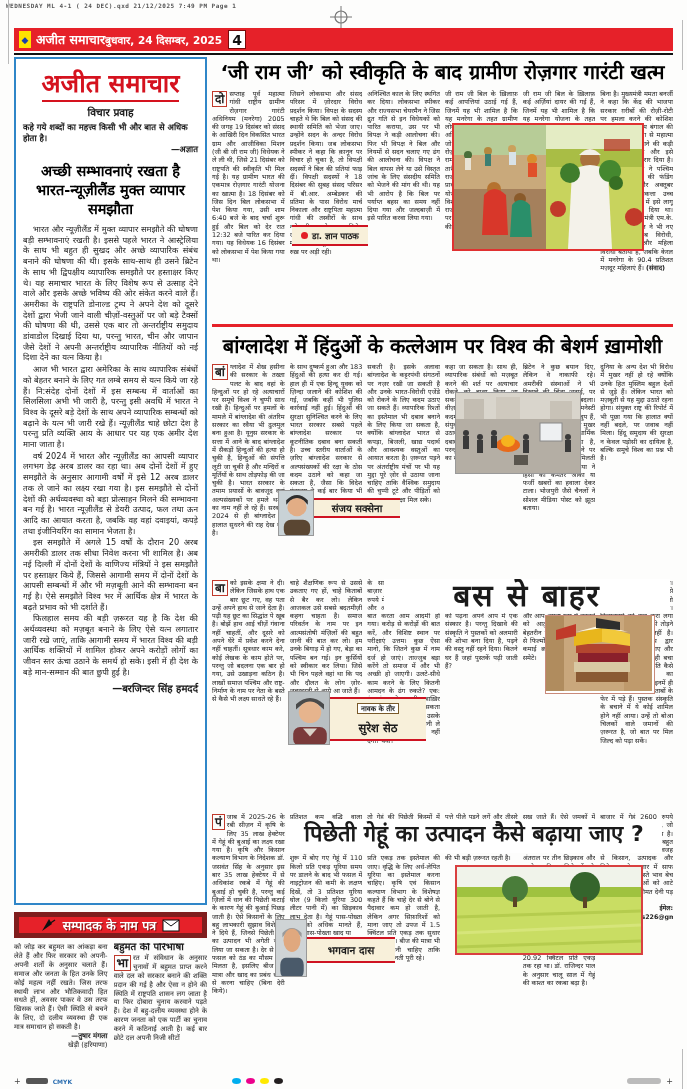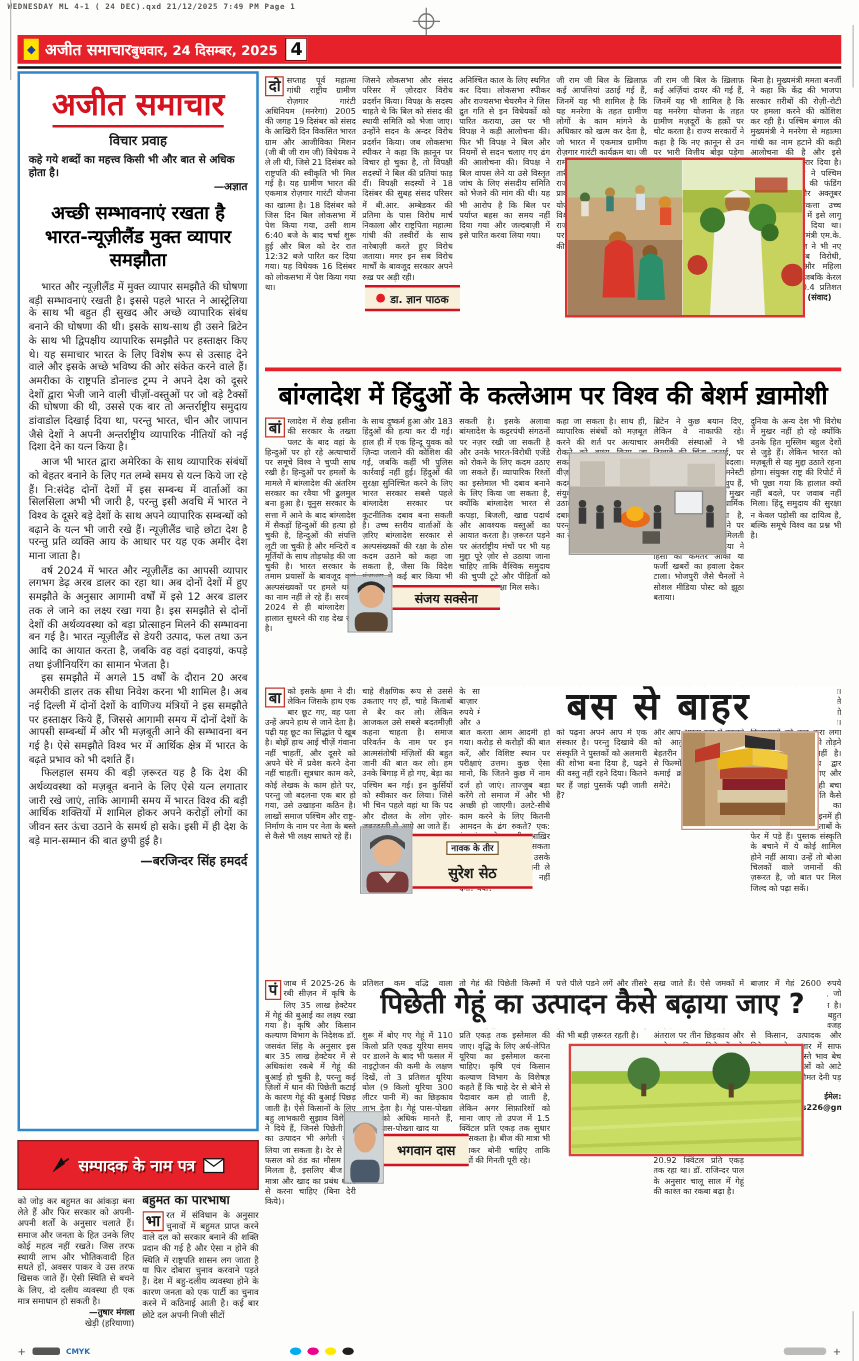--- a/index.html
+++ b/index.html
@@ -36,21 +36,21 @@
   .logo { text-align:center; }
   .logo span { display:inline-block; color:#d5121e; font-size:25px; font-weight:bold; border-bottom:2px solid #d5121e; padding-bottom:1px; white-space:nowrap; }
   .motto { text-align:center; font-weight:bold; font-size:10.5px; margin-top:3px; }
   .quote { font-size:8.4px; font-weight:bold; line-height:11px; margin-top:3px; }
   .quote .qa { display:block; text-align:right; }
   .edhead { text-align:center; font-size:14.5px; font-weight:800; line-height:19px; margin:7px 0 5px; color:#000; }
   .edbody { font-size:8.2px; line-height:10.7px; text-align:justify; }
   .edbody p { text-indent:10px; margin-bottom:1px; }
   .edsig { text-align:right; font-weight:bold; font-size:10px; margin-top:3px; }
 
-  .banner { margin-top:7px; height:40px; background:#e62129; border:1px solid #7f1d1d; display:flex; align-items:center; justify-content:center; gap:6px; position:relative; }
+  .banner { margin-top:7px; height:26px; background:#e62129; border:5px solid #7f1d1d; display:flex; align-items:center; justify-content:center; gap:6px; position:relative; }
   .banner .btxt { color:#fff; font-weight:bold; font-size:12.5px; text-shadow:1px 1px 0 #7a0a0a; }
   .letters { display:flex; gap:6px; margin-top:5px; height:128px; overflow:hidden; }
   .lcol { flex:1; font-size:6.9px; line-height:8.9px; text-align:justify; overflow:hidden; }
   .ltitle { font-size:10px; font-weight:800; margin-bottom:2px; text-align:left; }
   .lsig { display:block; text-align:right; font-weight:bold; }
   .lplace { display:block; text-align:right; }
 
   
   .main { position:absolute; left:212px; top:57px; width:461px; }
   .art { position:relative; }
@@ -141,20 +141,21 @@
         <div class="ltitle">बहुमत की परिभाषा</div>
         <span class="dropcap">भा</span>
         <span>रत में संविधान के अनुसार चुनावों में बहुमत प्राप्त करने वाले दल को सरकार बनाने की शक्ति प्रदान की गई है और ऐसा न होने की स्थिति में राष्ट्रपति शासन लग जाता है या फिर दोबारा चुनाव करवाने पड़ते हैं। देश में बहु-दलीय व्यवस्था होने के कारण जनता को एक पार्टी का चुनाव करने में कठिनाई आती है। कई बार छोटे दल अपनी निजी सीटों</span>
       </div>
     </div>
   </div>
 
   <div class="main">
 
     <div class="art">
+      <div class="headline h1a">‘जी राम जी’ को स्वीकृति के बाद ग्रामीण रोज़गार गारंटी खत्म</div>
       <div class="cols" style="height:230px; margin-top:3px;">
         <div class="col"><span class="dropcap">दो</span><span>सप्ताह पूर्व महात्मा गांधी राष्ट्रीय ग्रामीण रोज़गार गारंटी अधिनियम (मनरेगा) 2005 की जगह 19 दिसंबर को संसद के आखिरी दिन विकसित भारत ग्राम और आजीविका मिशन (जी बी जी राम जी) विधेयक ने ले ली थी, जिसे 21 दिसंबर को राष्ट्रपति की स्वीकृति भी मिल गई है। यह ग्रामीण भारत की एकमात्र रोज़गार गारंटी योजना का खात्मा है। 18 दिसंबर को जिस दिन बिल लोकसभा में पेश किया गया, उसी शाम 6:40 बजे के बाद चर्चा शुरू हुई और बिल को देर रात 12:32 बजे पारित कर दिया गया। यह विधेयक 16 दिसंबर को लोकसभा में पेश किया गया था।</span></div>
         <div class="col"><span>जिसने लोकसभा और संसद परिसर में ज़ोरदार विरोध प्रदर्शन किया। विपक्ष के सदस्य चाहते थे कि बिल को संसद की स्थायी समिति को भेजा जाए। उन्होंने सदन के अन्दर विरोध प्रदर्शन किया। जब लोकसभा स्पीकर ने कहा कि क़ानून पर विचार हो चुका है, तो विपक्षी सदस्यों ने बिल की प्रतियां फाड़ दीं। विपक्षी सदस्यों ने 18 दिसंबर की सुबह संसद परिसर में बी.आर. अम्बेडकर की प्रतिमा के पास विरोध मार्च निकाला और राष्ट्रपिता महात्मा गांधी की तस्वीरों के साथ नारेबाज़ी करते हुए विरोध जताया। मगर इन सब विरोध मार्चों के बावजूद सरकार अपने रुख़ पर अड़ी रही।</span></div>
         <div class="col"><span>अनिश्चित काल के लिए स्थगित कर दिया। लोकसभा स्पीकर और राज्यसभा चेयरमैन ने जिस द्रुत गति से इन विधेयकों को पारित कराया, उस पर भी विपक्ष ने कड़ी आलोचना की। फिर भी विपक्ष ने बिल और नियमों से सदन चलाए गए ढंग की आलोचना की। विपक्ष ने बिल वापस लेने या उसे विस्तृत जांच के लिए संसदीय समिति को भेजने की मांग की थी। यह भी आरोप है कि बिल पर पर्याप्त बहस का समय नहीं दिया गया और जल्दबाज़ी में इसे पारित करवा लिया गया।</span></div>
         <div class="col"><span>जी राम जी बिल के ख़िलाफ़ कई आपत्तियां उठाई गई हैं, जिनमें यह भी शामिल है कि यह मनरेगा के तहत ग्रामीण लोगों के काम मांगने के अधिकार को खत्म कर देता है, जो भारत में एकमात्र ग्रामीण रोज़गार गारंटी कार्यक्रम था। जी राम जी एक्ट लागू होने की तारीख़ से छह महीने के भीतर राज्यों को नए क़ानून के प्रावधानों के अनुसार एक योजना बनानी होगी। दाम विशेषकर ये हैं क्योंकि यह बिल राज्यों और केंद्र शासित प्रदेशों पर काफ़ी वित्तीय बोझ डालने की कोशिश करता है।</span></div>
         <div class="col"><span>जी राम जी बिल के ख़िलाफ़ कई अर्ज़ियां दायर की गई हैं, जिनमें यह भी शामिल है कि यह मनरेगा योजना के तहत ग्रामीण मज़दूरों के हक़ों पर चोट करता है। राज्य सरकारों ने कहा है कि नए क़ानून से उन पर भारी वित्तीय बोझ पड़ेगा और योजना का संघीय ढांचा कमज़ोर होगा। किसान संगठनों ने भी इसका विरोध जताया है।</span></div>
         <div class="col"><span>बिना है। मुख्यमंत्री ममता बनर्जी ने कहा कि केंद्र की भाजपा सरकार ग़रीबों की रोज़ी-रोटी पर हमला करने की कोशिश कर रही है। पश्चिम बंगाल की मुख्यमंत्री ने मनरेगा से महात्मा गांधी का नाम हटाने की कड़ी आलोचना की है और इसे ‘गहरी साज़िश’ करार दिया है। याद रहे कि केंद्र ने पश्चिम बंगाल में मनरेगा की फंडिंग रोक दी थी और अक्तूबर 2025 में कलकत्ता उच्च न्यायालय ने राज्य में इसे लागू करने का आदेश दिया था। तमिलनाडु के मुख्यमंत्री एम.के. स्टालिन और केरल ने भी नए क़ानून को ग़रीब विरोधी, मज़दूर विरोधी और महिला विरोधी बताया है, जबकि केरल में मनरेगा के 90.4 प्रतिशत मज़दूर महिलाएं हैं। </span><span class="credit">(संवाद)</span></div>
       </div>
       <div class="bybox" style="left:80px; top:168px; width:76px; height:21px;">
         <span class="reddot"></span>
@@ -310,21 +311,21 @@
         </svg>
       </div>
       <div class="portrait" style="left:63px; top:106px; width:32px; height:58px;">
         <svg width="32" height="58" viewBox="0 0 30 40" preserveAspectRatio="none">
             <rect width="30" height="40" fill="#cfd4d6"></rect>
             <path d="M6 12 Q15 3 24 12 L24 9 Q15 2 6 9 Z" fill="#9a9a9a"></path>
             <circle cx="15" cy="14" r="8" fill="#e0a87e"></circle>
             <rect x="4" y="26" width="22" height="14" rx="5" fill="#4a5a6a"></rect>
           </svg>
       </div>
-      <div class="bybox" style="left:95px; top:124px; width:68px; height:26px;">
+      <div class="bybox" style="left:95px; top:124px; width:88px; height:26px;">
         <span class="nm" style="font-size:10.5px;">भगवान दास</span>
       </div>
     </div>
   </div>
 
   <div class="footmarks">
     <span class="plus">+</span>
     <span class="dot" style="background:#555; border-radius:2px; width:22px;"></span>
     <span style="font-weight:bold; color:#2a6db0;">CMYK</span>
     <span style="width:150px;"></span>

